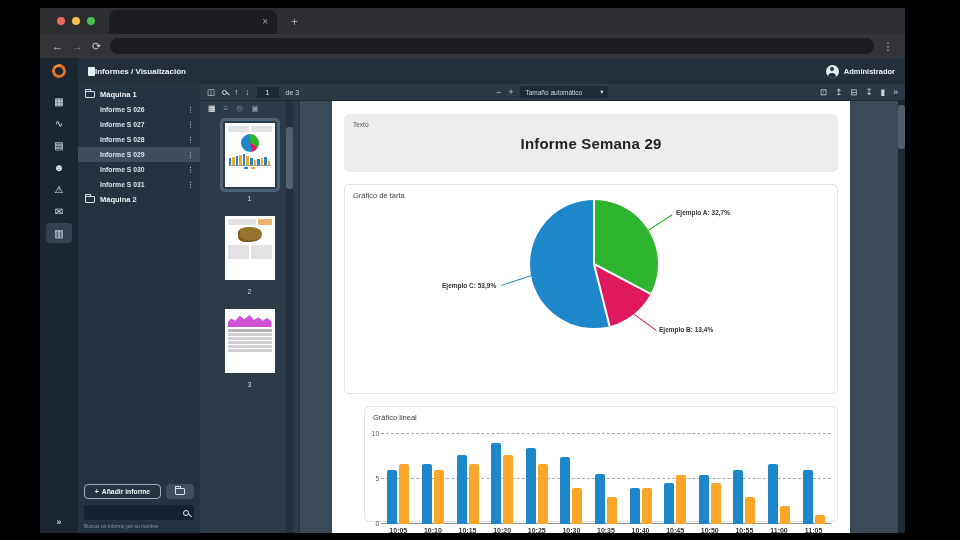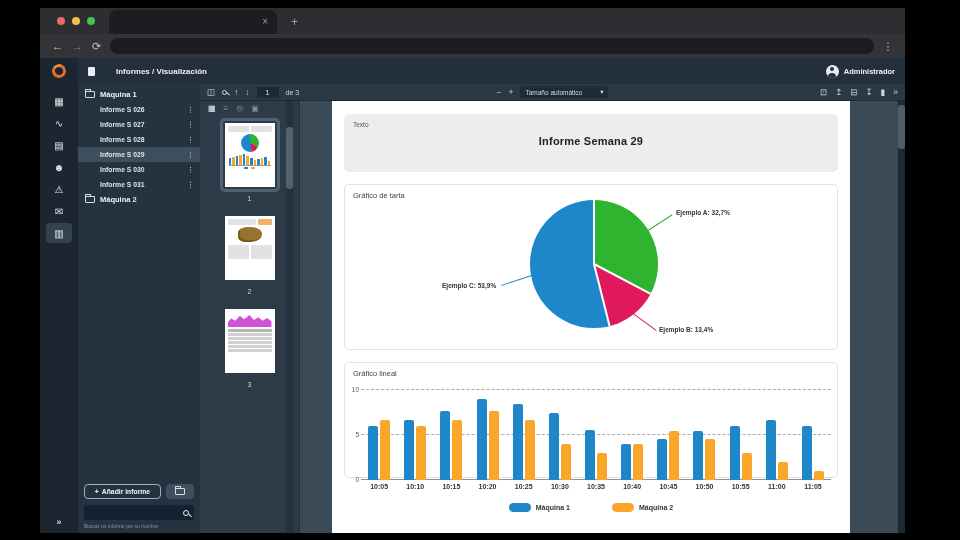--- a/index.html
+++ b/index.html
@@ -18,21 +18,21 @@
   .navico { color:#c8cdd2; font-size:11px; line-height:1; }
   .navico.dim { color:#7d8287; }
   .addressbar { flex:1; height:16px; background:#1c1d20; border-radius:8px; }
   .browser-menu { color:#c8cdd2; font-size:10px; }
 
   
   .app { flex:1; display:flex; flex-direction:column; min-height:0; background:#24313d; }
   .appheader { height:26px; display:flex; align-items:center; background:#232f3b; flex:none; }
   .logo-sq { width:38px; height:26px; background:#1b2630; display:flex; align-items:center; justify-content:center; flex:none; }
   .ring { width:14px; height:14px; border:3px solid #e2702a; border-top-color:#ef8a3b; border-radius:50%; transform:rotate(-20deg); }
-  .crumb { display:flex; align-items:center; gap:21px; margin-left:10px; }
+  .crumb { display:flex; align-items:center; gap:0; margin-left:10px; }
   .docicon { width:7px; height:9px; background:#e8edf1; border-radius:1px; }
   .crumb-text { color:#eef2f5; font-size:8px; font-weight:bold; }
   .user { margin-left:auto; margin-right:10px; display:flex; align-items:center; gap:5px; }
   .avatar { width:13px; height:13px; border-radius:50%; background:#e8edf1; position:relative; overflow:hidden; }
   .avatar::before { content:''; position:absolute; top:2.5px; left:4.5px; width:4px; height:4px; border-radius:50%; background:#232f3b; }
   .avatar::after { content:''; position:absolute; top:8px; left:2.5px; width:8px; height:6px; border-radius:50% 50% 0 0/70% 70% 0 0; background:#232f3b; }
   .user-name { color:#f0f4f7; font-size:7.5px; font-weight:bold; }
 
   .appbody { flex:1; display:flex; min-height:0; }
 
@@ -105,40 +105,40 @@
 
   
   .pagearea { flex:1; position:relative; overflow:hidden; }
   .page { position:absolute; left:32px; top:0; width:518px; height:440px; background:#fff; padding:13px 12px 0; }
   .page-track { position:absolute; right:0; top:0; bottom:0; width:7px; background:#1d2a34; }
   .page-bar { position:absolute; right:0; top:4px; width:7px; height:44px; background:#4e5e6a; border-radius:3px; }
 
   .stat-row { display:flex; gap:10px; }
   .stat-box { flex:1; height:58px; background:#ededed; border-radius:5px; padding:7px 9px; }
   .stat-label { font-size:6.5px; color:#555; }
-  .stat-value { text-align:center; font-size:11px; font-weight:bold; color:#222; margin-top:7px; letter-spacing:.2px; }
+  .stat-value { text-align:center; font-size:15px; font-weight:bold; color:#222; margin-top:7px; letter-spacing:.2px; }
 
   .card { position:relative; border:1px solid #e2e2e2; border-radius:5px; margin-top:12px; }
   .card-title { position:absolute; left:8px; top:6px; font-size:7.5px; color:#444; }
 
   
-  .card-tarta { height:166px; }
+  .card-tarta { height:210px; }
   .pie { position:absolute; left:185px; top:15px; width:128px; height:128px; border-radius:50%; }
   .pie-sep { position:absolute; left:63px; top:64px; width:2px; height:64px; background:#fff; transform-origin:top center; }
   .plabel { position:absolute; font-size:6.5px; font-weight:bold; color:#333; white-space:nowrap; }
   .plabel-a { left:331px; top:24px; }
   .plabel-b { left:314px; top:141px; }
   .plabel-c { left:97px; top:97px; }
   .pline { position:absolute; height:1.4px; transform-origin:left center; border-radius:1px; }
   .pline-a { left:303px; top:45px; width:29px; transform:rotate(-33deg); }
   .pline-b { left:288px; top:128px; width:29px; transform:rotate(36deg); }
   .pline-c { left:156px; top:100px; width:32px; transform:rotate(-18deg); }
 
   
-  .card-lineal { height:116px; }
+  .card-lineal { height:116px;margin-left:20px; }
   .plot { position:absolute; left:16px; right:6px; top:27px; height:90px; }
   .gridline { position:absolute; left:0; right:0; height:0; border-top:1px dashed #a9a9a9; }
   .gridline.solid { border-top:1px solid #8f8f8f; }
   .ytick { position:absolute; left:-14px; width:12px; text-align:right; font-size:6.5px; color:#555; }
   .bgroups { position:absolute; left:0; right:0; top:0; bottom:0; display:flex; align-items:flex-end; }
   .bgroup { flex:1; display:flex; align-items:flex-end; justify-content:center; gap:2px; height:100%; }
   .bar { width:10px; border-radius:2px 2px 0 0; }
   .xlabels { position:absolute; left:16px; right:6px; top:120px; display:flex; }
   .xlabel { flex:1; text-align:center; font-size:7px; font-weight:bold; color:#333; }
   .legend { position:absolute; left:0; right:0; top:140px; display:flex; justify-content:center; gap:42px; }

